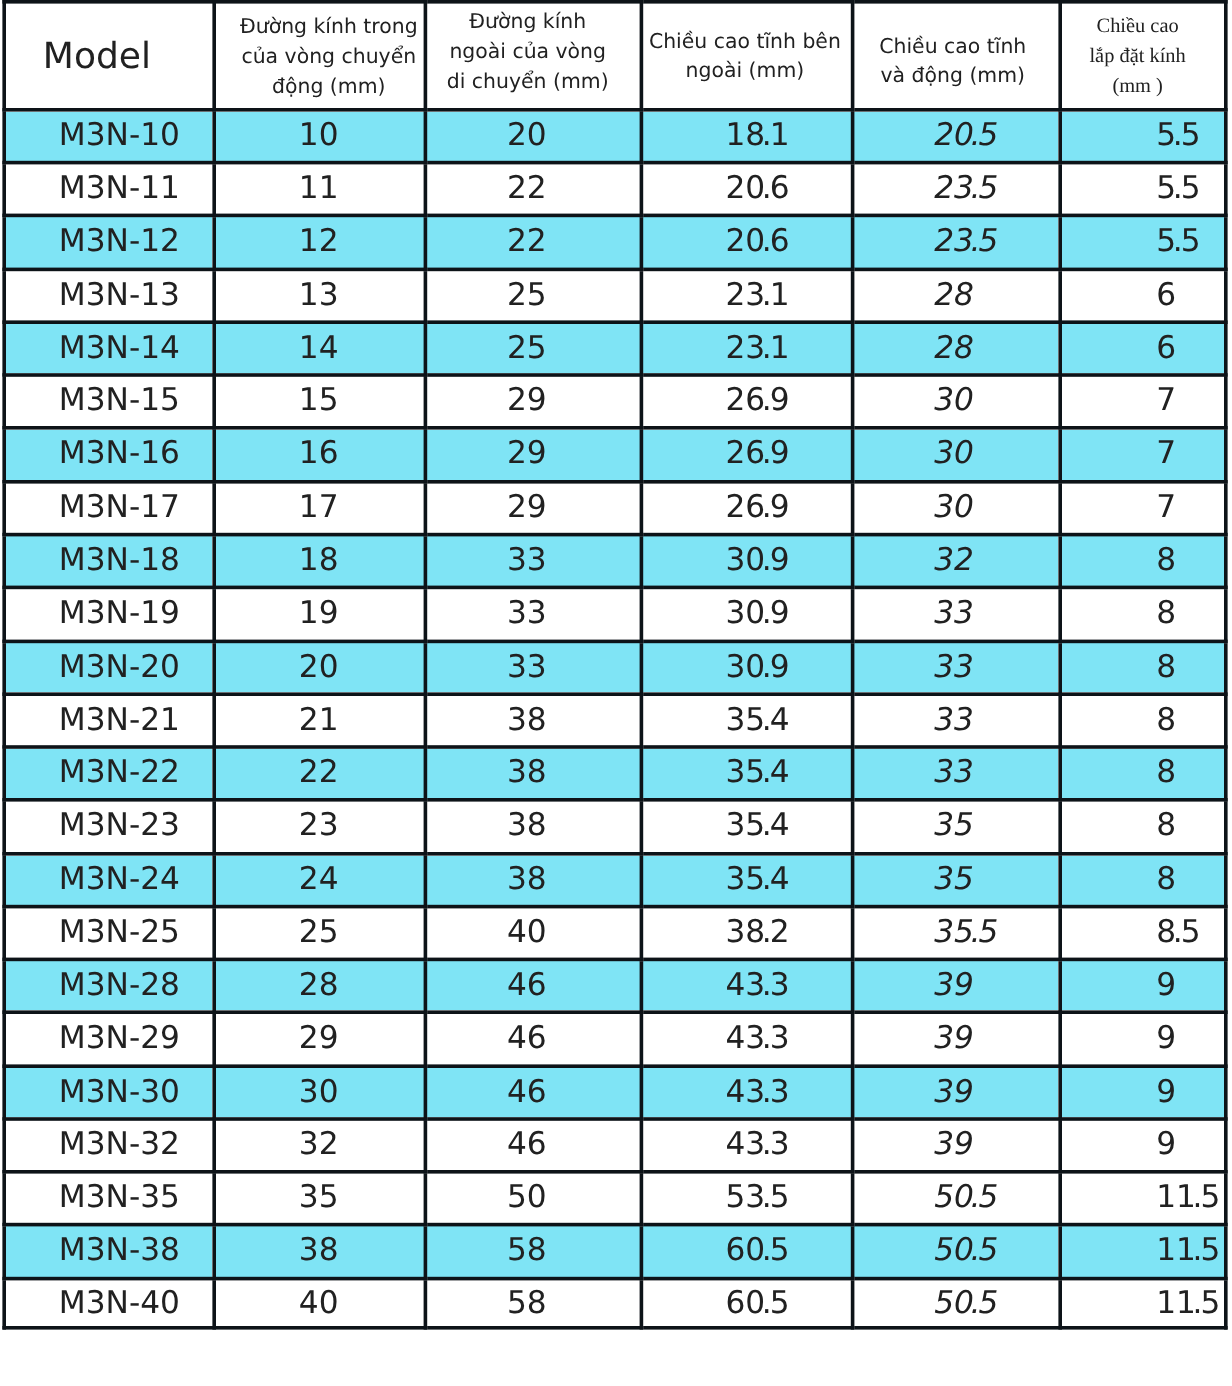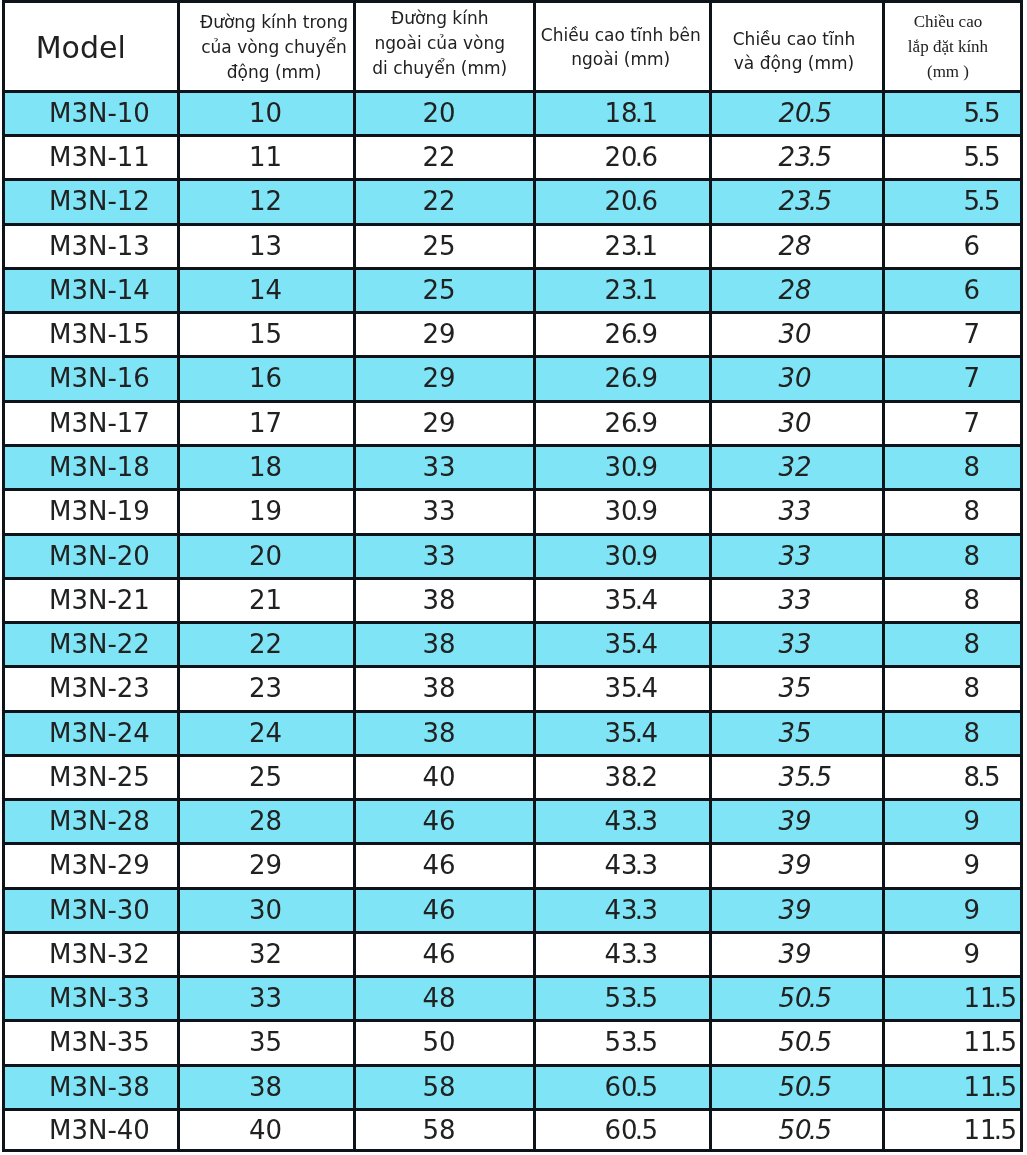--- a/index.html
+++ b/index.html
@@ -230,28 +230,20 @@
    <td class="c5">9</td>
   </tr>
   <tr class="nm">
    <td class="c0">M3N-32</td>
    <td class="c1">32</td>
    <td class="c2">46</td>
    <td class="c3">43<span class="dp">.</span>3</td>
    <td class="c4">39</td>
    <td class="c5">9</td>
   </tr>
-  <tr class="hl">
-   <td class="c0">M3N-33</td>
-   <td class="c1">33</td>
-   <td class="c2">48</td>
-   <td class="c3">53<span class="dp">.</span>5</td>
-   <td class="c4">50<span class="dp">.</span>5</td>
-   <td class="c5">11<span class="dp">.</span>5</td>
-  </tr>
   <tr class="nm">
    <td class="c0">M3N-35</td>
    <td class="c1">35</td>
    <td class="c2">50</td>
    <td class="c3">53<span class="dp">.</span>5</td>
    <td class="c4">50<span class="dp">.</span>5</td>
    <td class="c5">11<span class="dp">.</span>5</td>
   </tr>
   <tr class="hl">
    <td class="c0">M3N-38</td>

